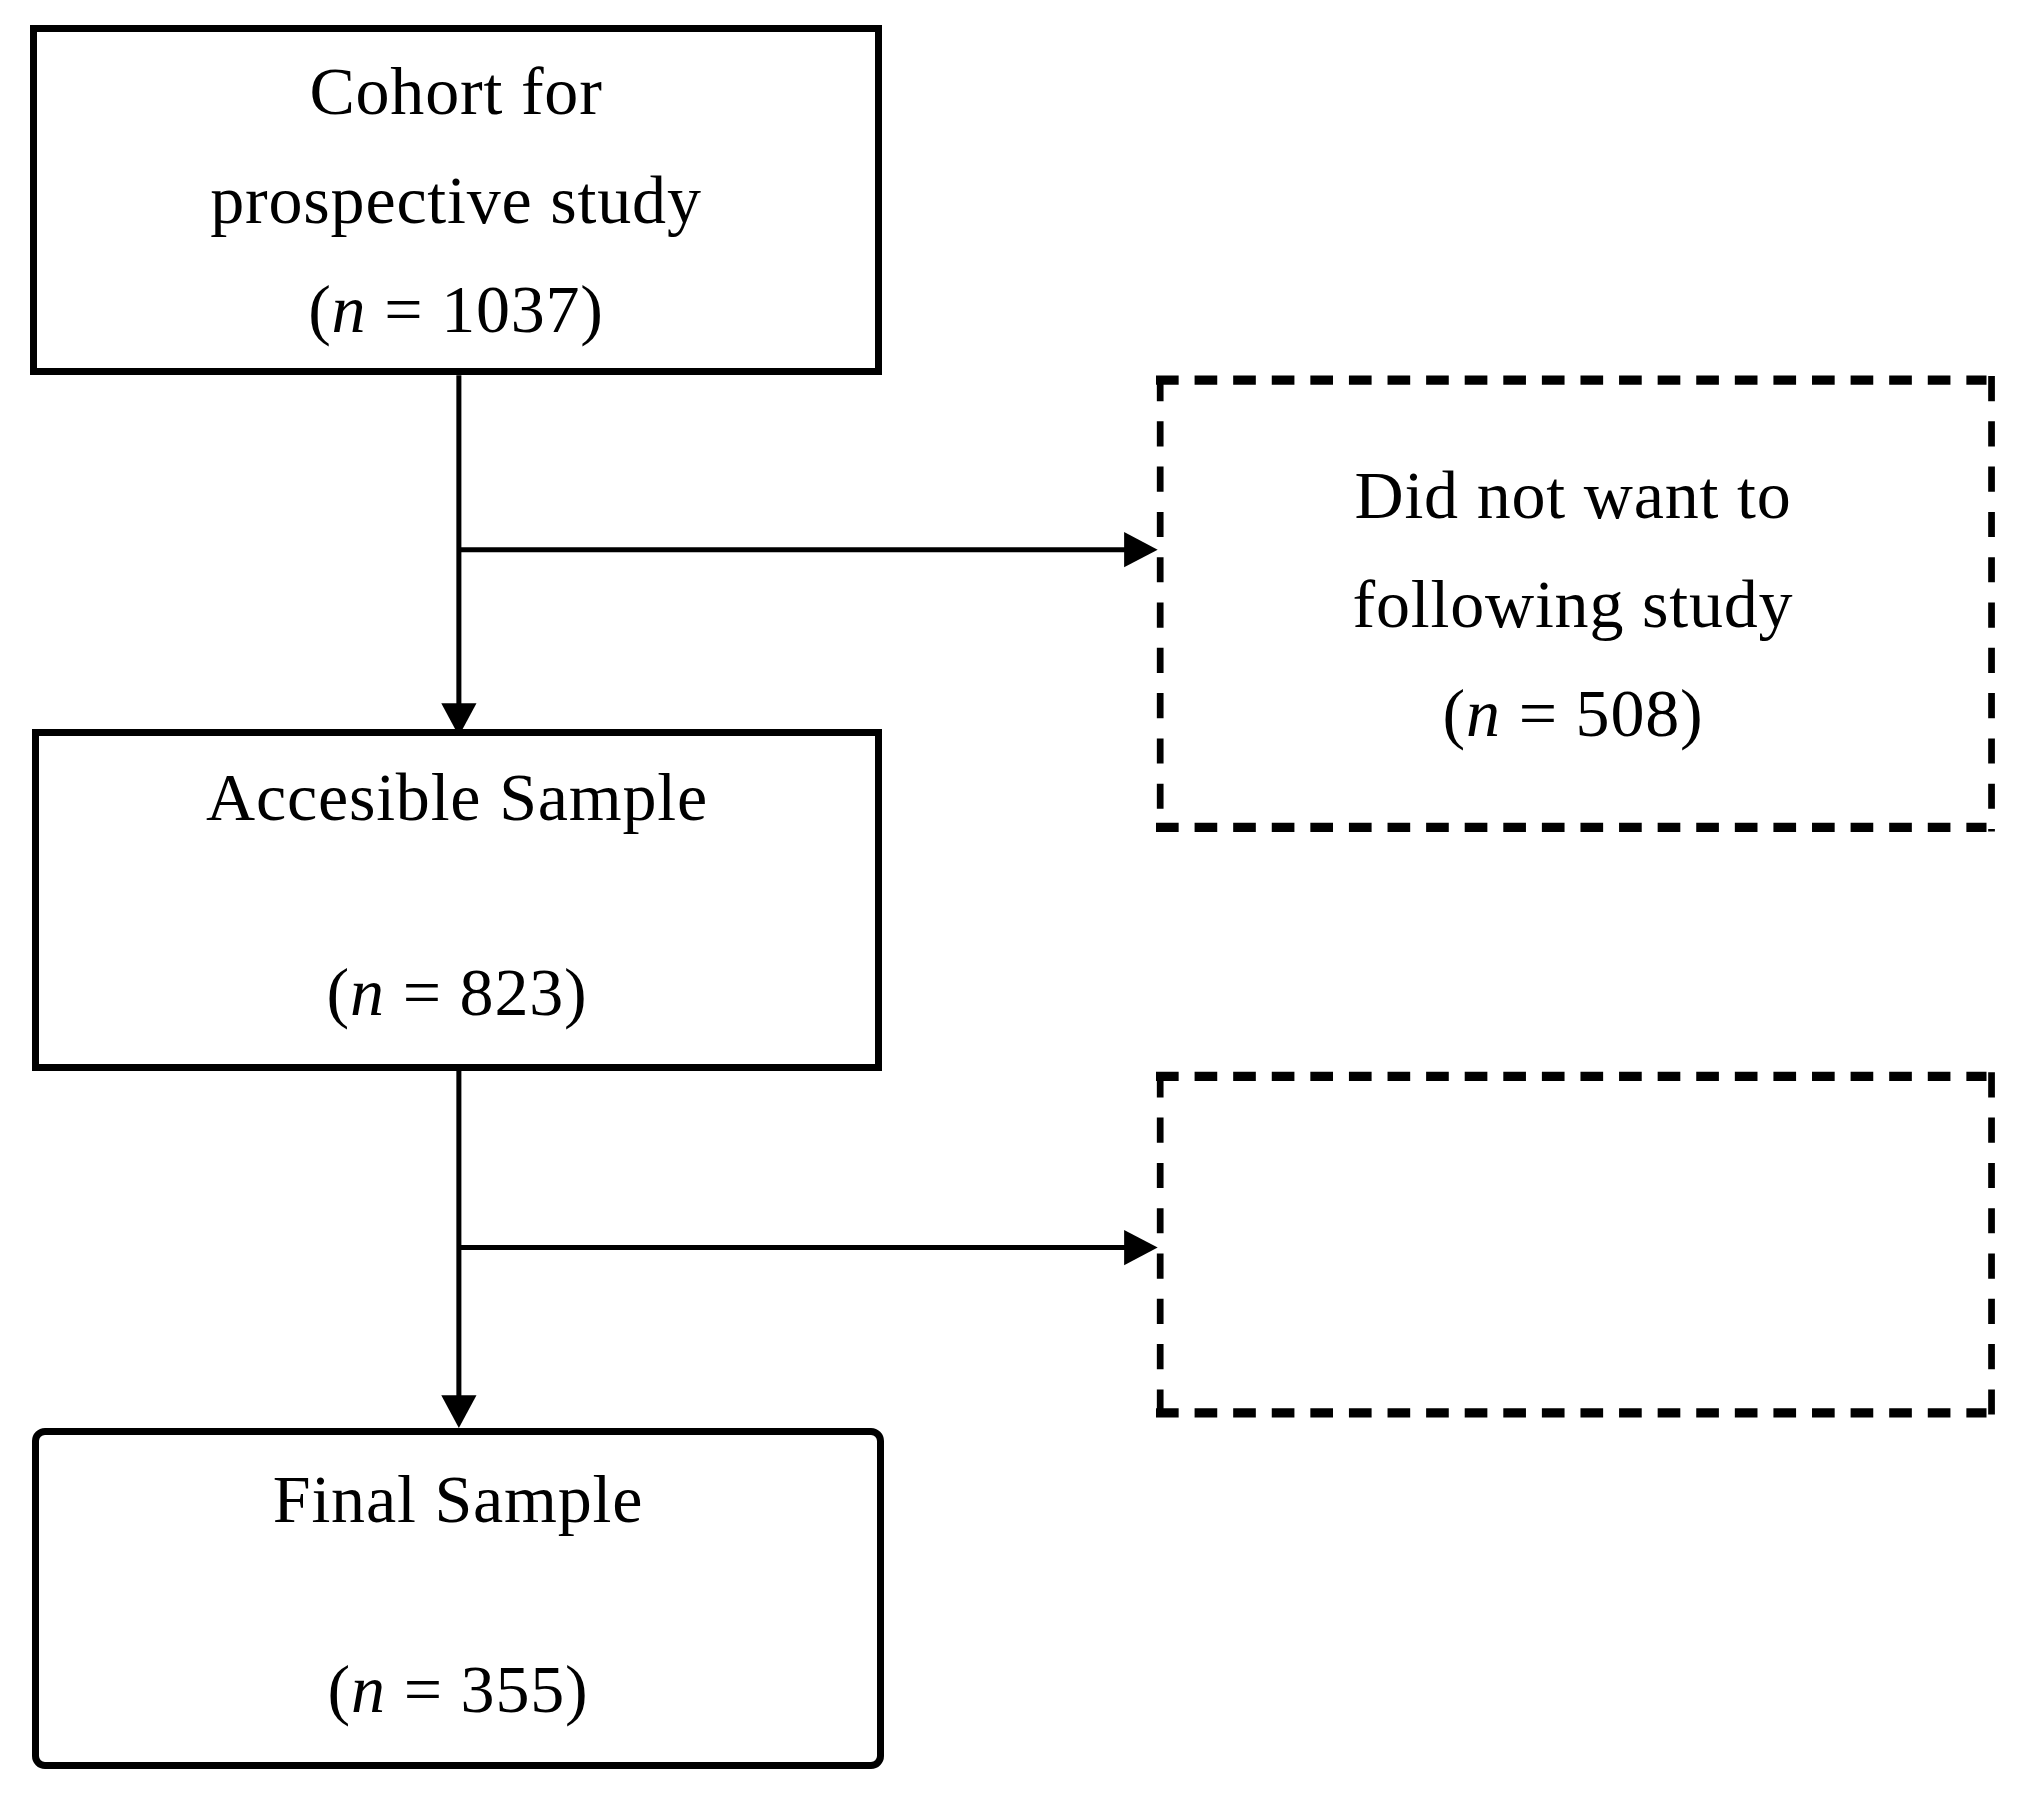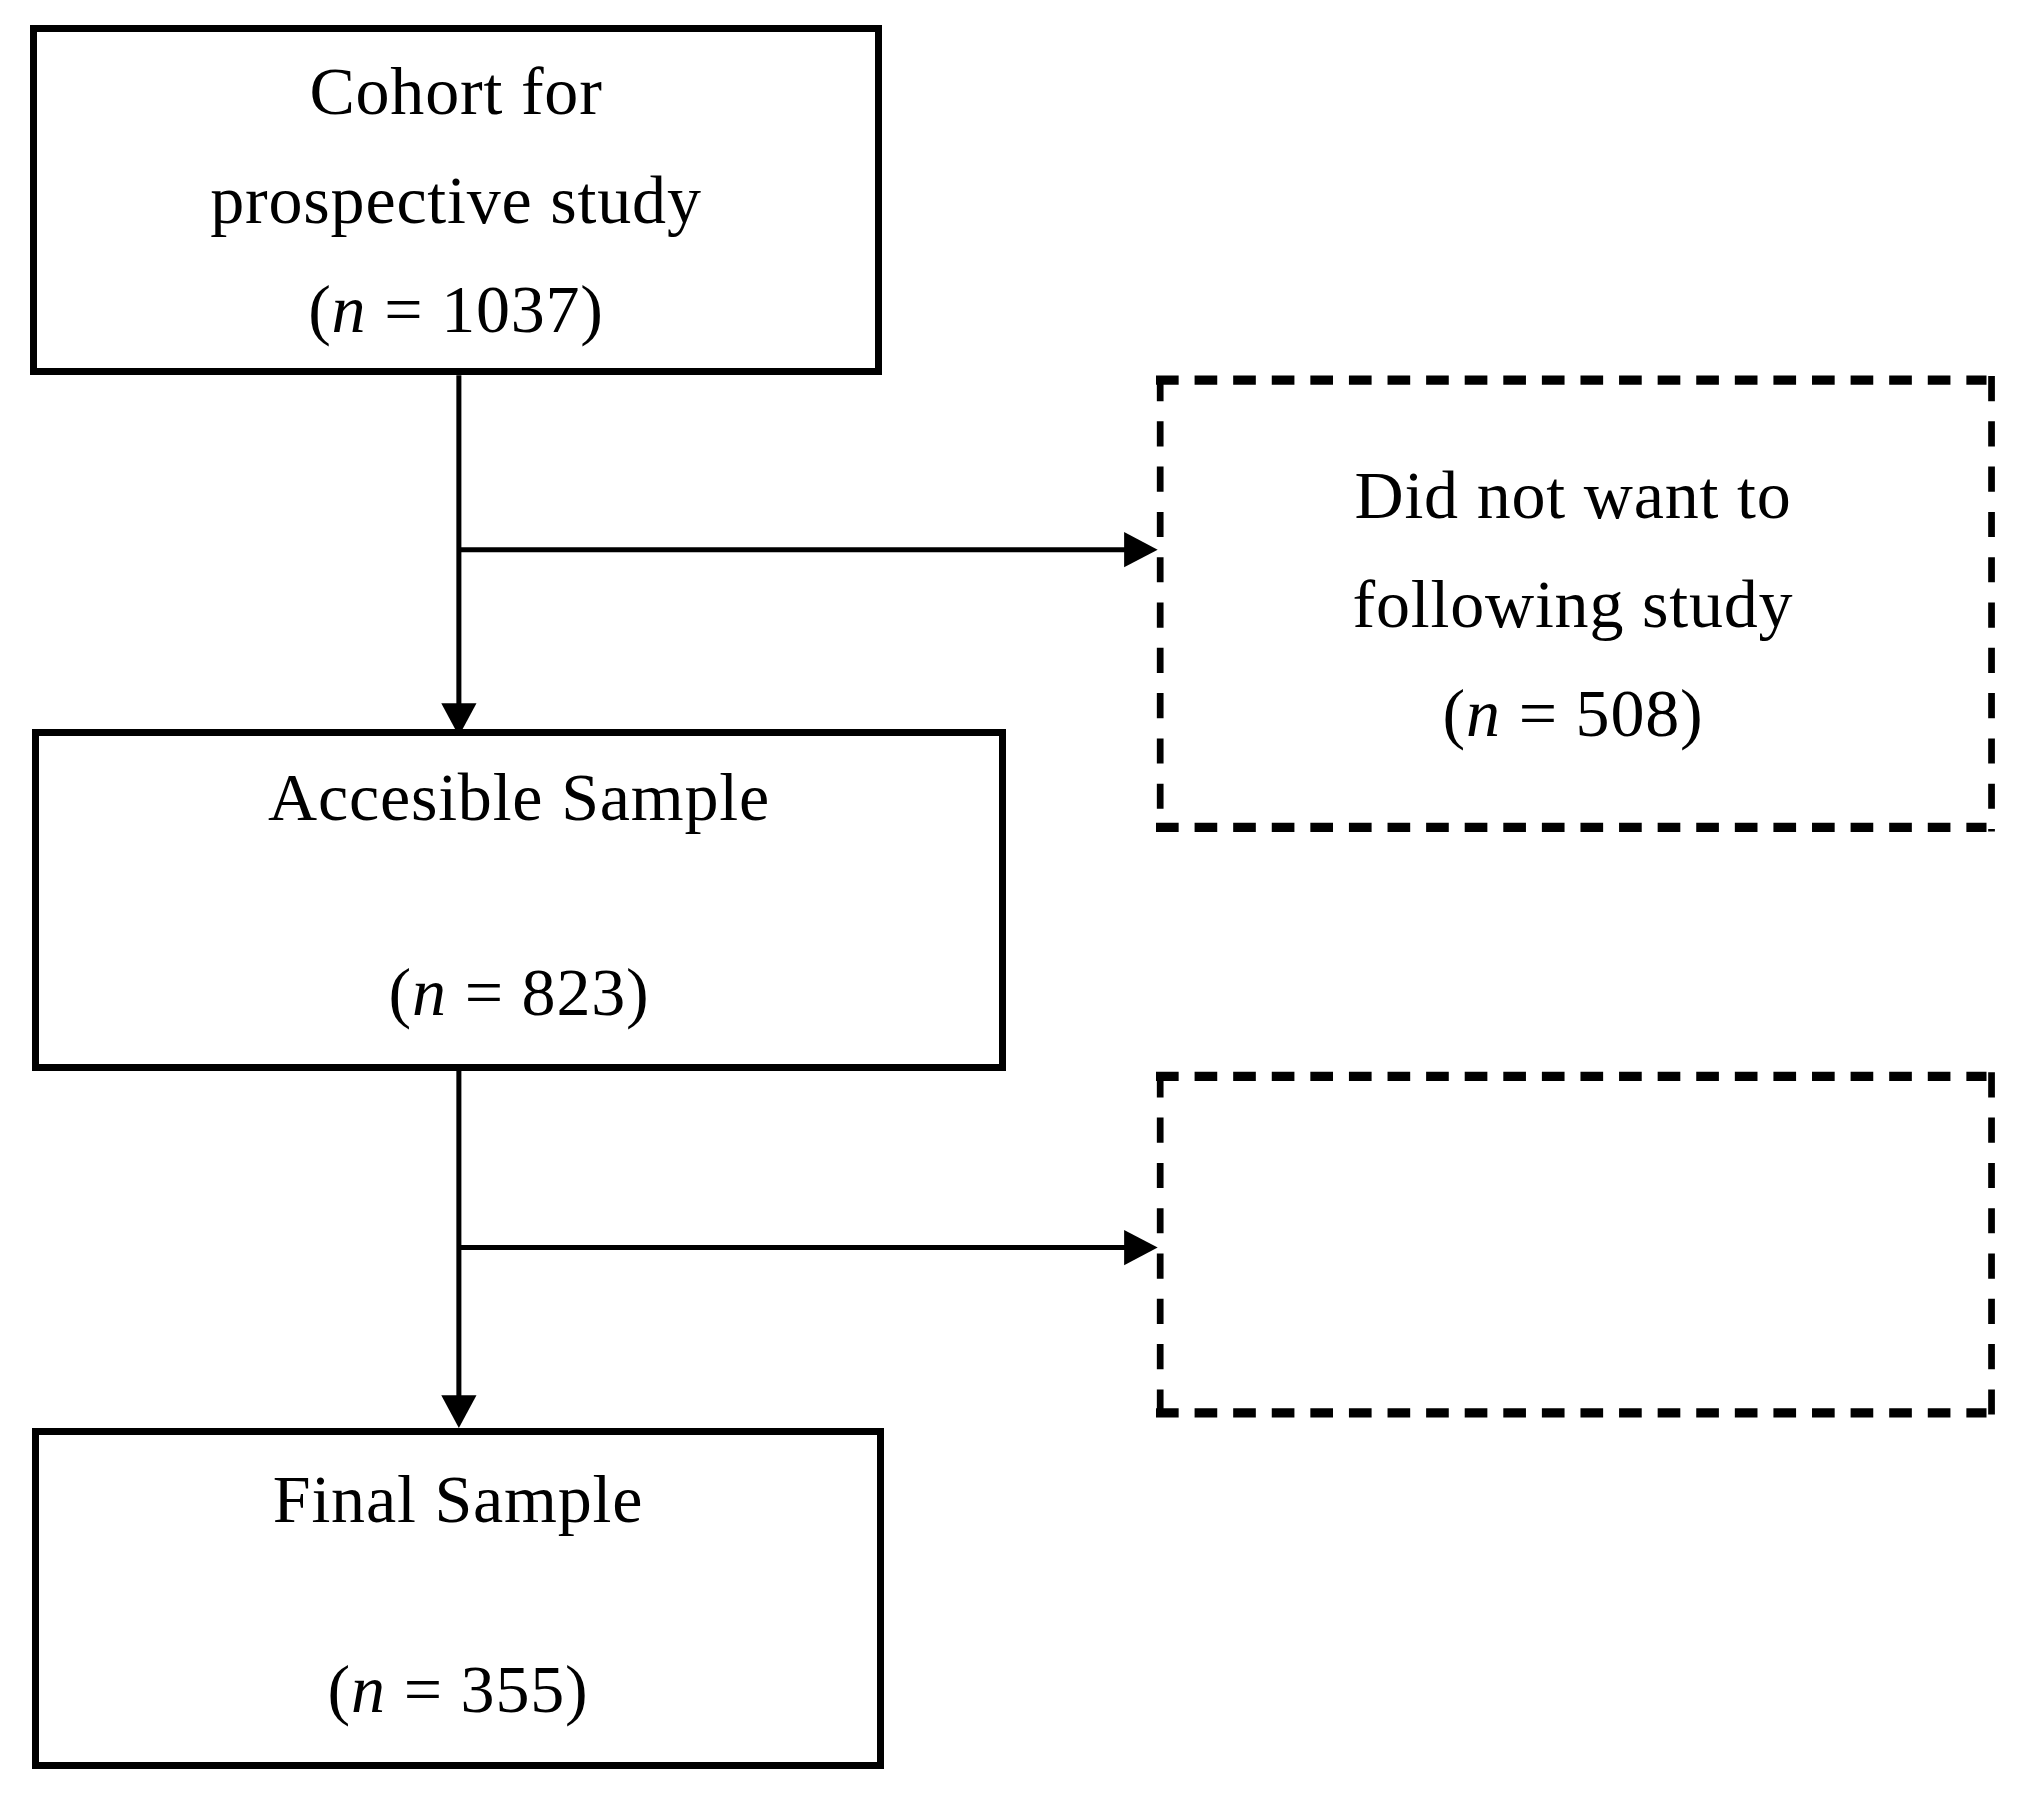--- a/index.html
+++ b/index.html
@@ -37,28 +37,29 @@
   }
   .box.solid {
     border: 7.6px solid #000000;
   }
   
   #box-cohort {
     left: 30px; top: 25px; width: 852px; height: 350px;
     justify-content: center;
   }
   #box-accessible {
-    left: 32px; top: 729px; width: 974px; height: 342px;
+    left: 32px; top: 729px; width: 850px; height: 342px;
     justify-content: space-between;
     padding: 6.7px 0 17px 0;
   }
   #box-final {
     left: 32px; top: 1428px; width: 852px; height: 341px;
     justify-content: space-between;
     padding: 10px 0 18.5px 0;
+    border-radius: 13px;
   }
   
   #box-not-participate {
     left: 1156px; top: 376px; width: 834px; height: 456px;
     justify-content: center;
     font-family: Liberation Serif, serif;
   }
   #box-no-attendance {
     left: 1156px; top: 1072px; width: 834px; height: 345px;
     justify-content: space-between;

